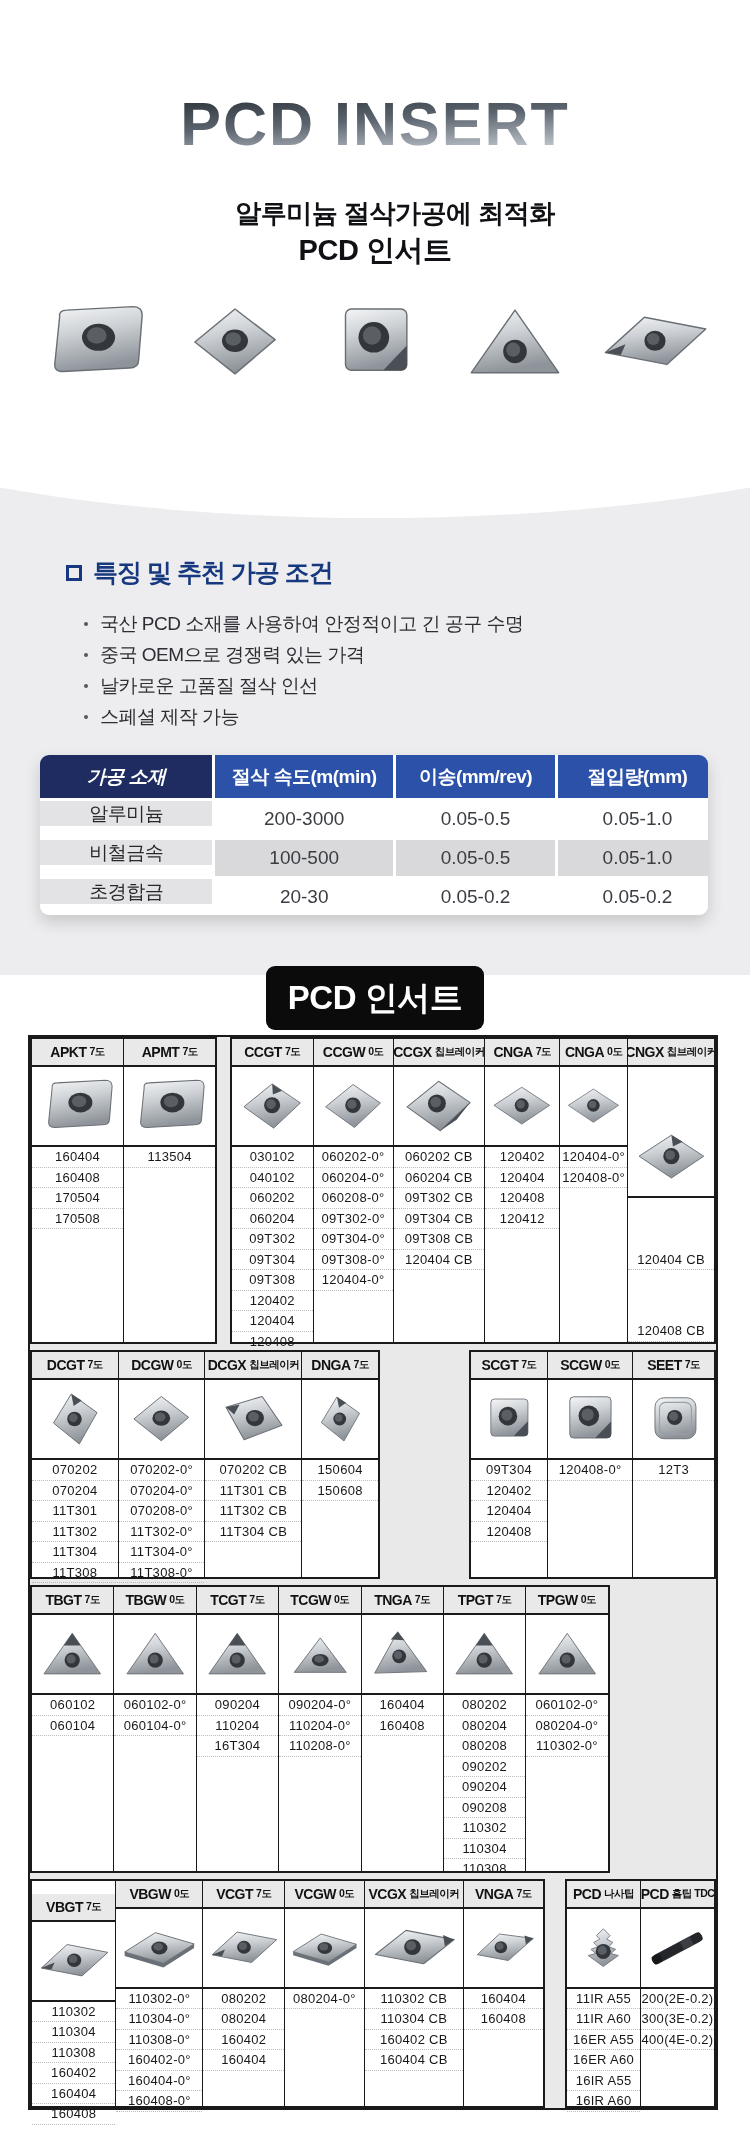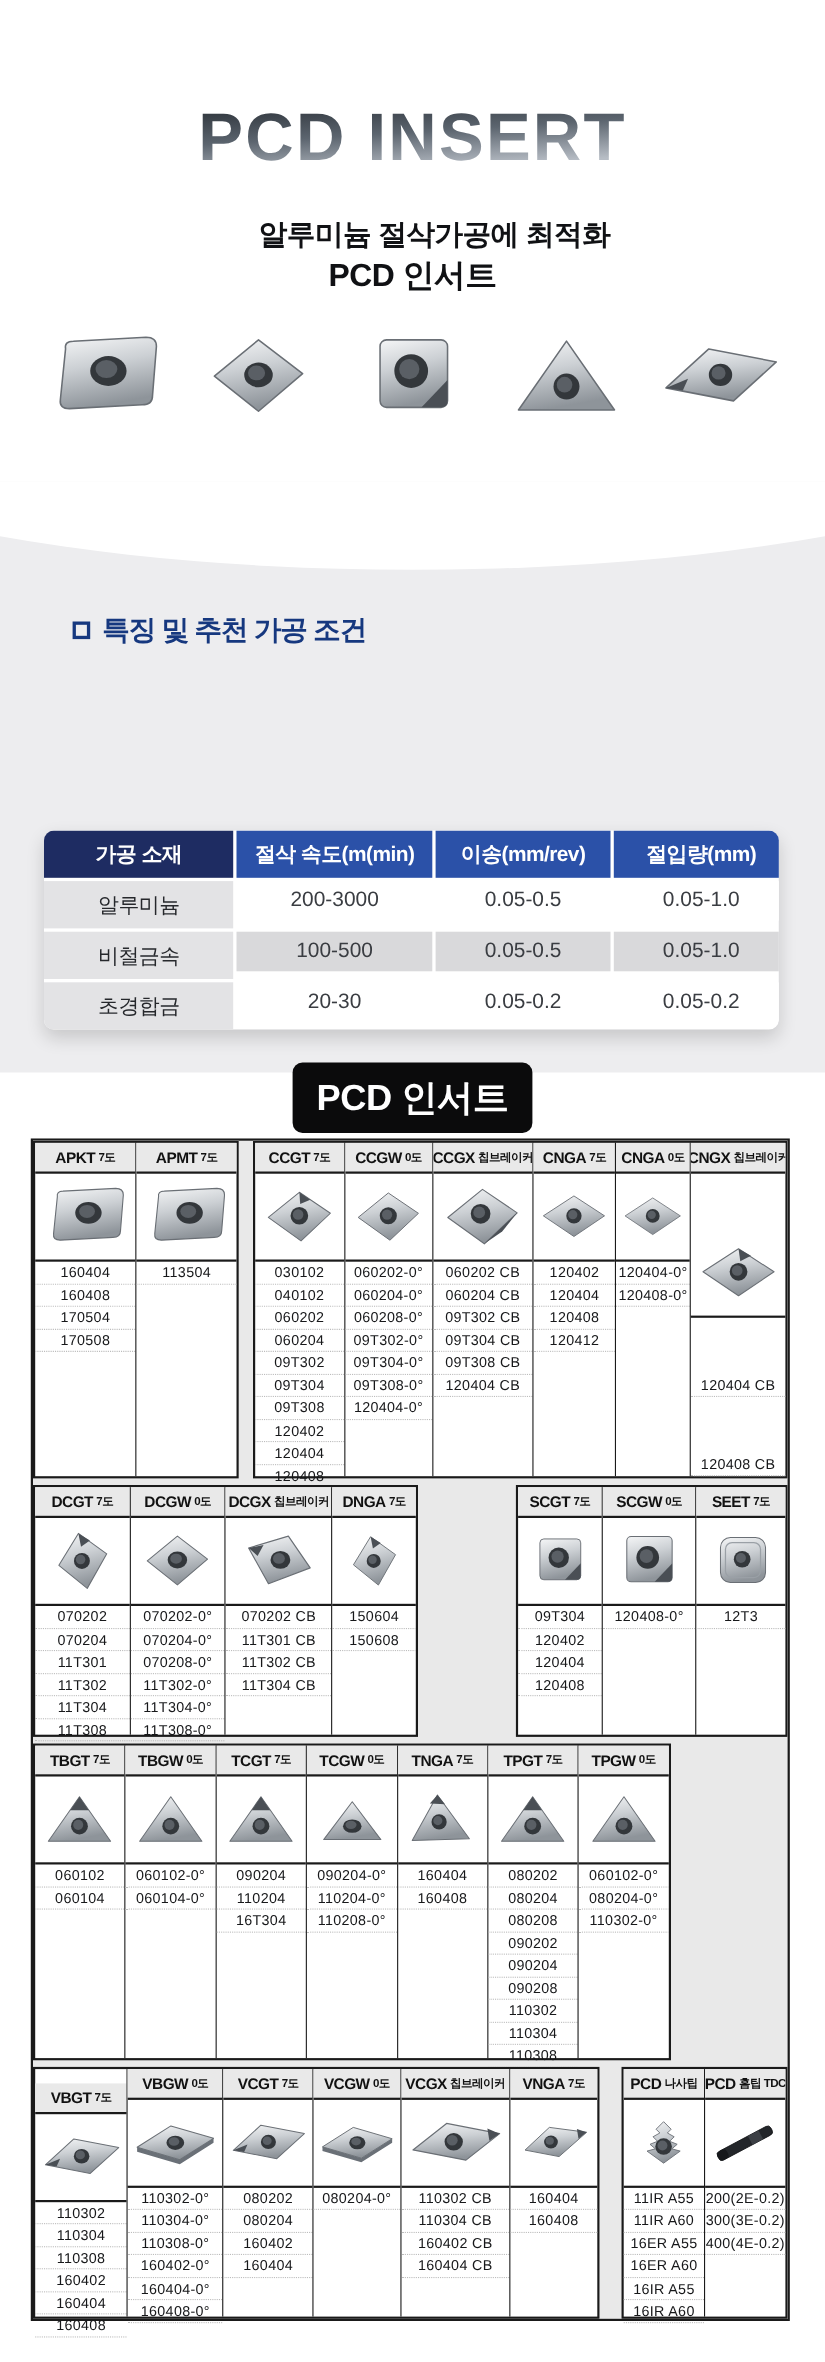--- a/index.html
+++ b/index.html
@@ -21,22 +21,22 @@
   .feat-title{font-size:25px;font-weight:bold;color:#16387f;letter-spacing:-1px;}
   .feat-list{position:absolute;top:608px;left:84px;margin:0;padding:0;list-style:none;}
   .feat-list li{display:flex;align-items:center;gap:12px;height:31px;font-size:19px;color:#2c2e33;letter-spacing:-0.5px;}
   .feat-dot{width:4px;height:4px;border-radius:50%;background:#55575c;flex:0 0 auto;}
   
   .cond{position:absolute;top:755px;left:40px;width:668px;display:grid;
         grid-template-columns:25.8% 26.6% 23.8% 23.8%;gap:3px;background:#fff;
         border-radius:9px;overflow:hidden;box-shadow:0 7px 16px rgba(0,0,0,0.16);}
   .ch{height:43px;display:flex;align-items:center;justify-content:center;background:#2b51a8;color:#fff;
       font-size:19px;font-weight:bold;letter-spacing:-0.5px;}
-  .ch1{background:#1e2c62;}
-  .cm{height:43px;display:flex;align-items:center;justify-content:center;background:#e3e3e5;color:#26282c;font-size:19px;letter-spacing:-0.5px;text-align:center;}
+  .ch1{background:#1e2c62;font-style:italic;}
+  .cm{height:25px;display:flex;align-items:center;justify-content:center;background:#e3e3e5;color:#26282c;font-size:19px;letter-spacing:-0.5px;text-align:center;}
   .cv{height:36px;display:flex;align-items:center;justify-content:center;background:#fff;color:#3a3d42;font-size:19px;}
   .alt{background:#d9d9db;}
   
   .banner{position:absolute;top:966px;left:50%;transform:translateX(-50%);width:218px;height:64px;
           background:#0b0b0c;border-radius:9px;display:flex;align-items:center;justify-content:center;
           color:#fff;font-size:33px;font-weight:bold;letter-spacing:-0.5px;}
   
   .catalog{position:absolute;top:1035px;left:28px;width:690px;background:#e9e9e9;border:2px solid #1a1a1a;box-sizing:border-box;}
   .cat-row{display:flex;justify-content:space-between;margin-bottom:6px;}
   .cat-row:last-child{margin-bottom:0;}
@@ -147,20 +147,38 @@
     </div>
 
   <div class="gray-sec">
     <div class="curve"></div>
   </div>
 
   <div class="feat-head">
     <span class="feat-sq"></span>
     <span class="feat-title">특징 및 추천 가공 조건</span>
   </div>
+  <ul class="feat-list" id="feat-list">
+      <li>
+        <span class="feat-dot"></span>
+        <span>국산 PCD 소재를 사용하여 안정적이고 긴 공구 수명</span>
+      </li>
+      <li>
+        <span class="feat-dot"></span>
+        <span>중국 OEM으로 경쟁력 있는 가격</span>
+      </li>
+      <li>
+        <span class="feat-dot"></span>
+        <span>날카로운 고품질 절삭 인선</span>
+      </li>
+      <li>
+        <span class="feat-dot"></span>
+        <span>스페셜 제작 가능</span>
+      </li>
+    </ul>
 
   <div class="cond" id="cond">
       <div class="ch ch1">가공 소재</div>
       <div class="ch">절삭 속도(m(min)</div>
       <div class="ch">이송(mm/rev)</div>
       <div class="ch">절입량(mm)</div>
       <div class="cm">알루미늄</div>
       <div class="cv">200-3000</div>
       <div class="cv">0.05-0.5</div>
       <div class="cv">0.05-1.0</div>

